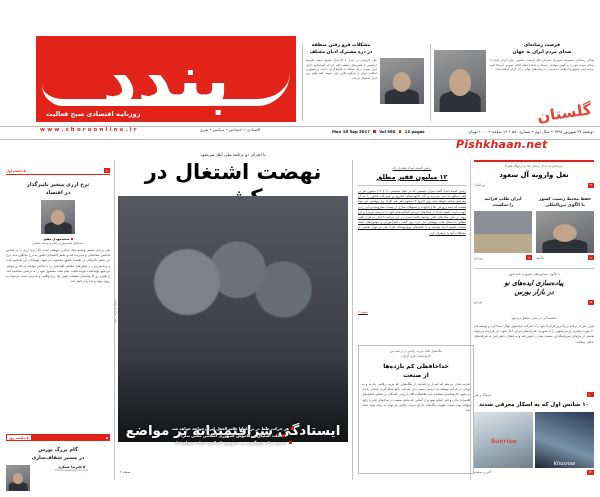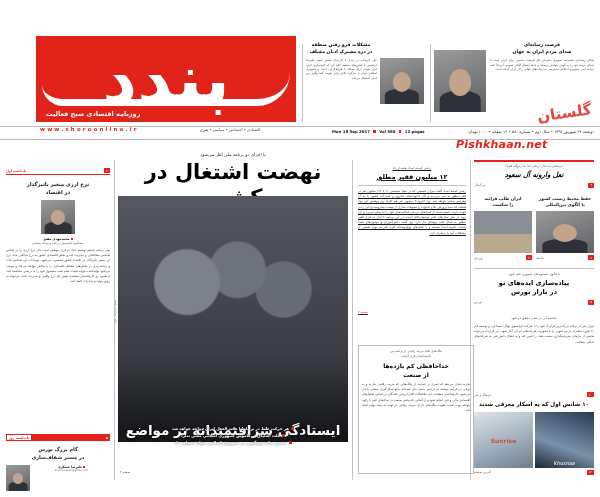--- a/index.html
+++ b/index.html
@@ -226,21 +226,21 @@
   <div class="col" style="left:358px;top:345px;width:108px;border:1px solid #bdbdbd;padding:3px;">
     <div class="sec-kicker" style="white-space:pre-line;font-size:3.1px;">بنگاه‌های فاقد مزیت رقابتی از برنامه بین
 کارشناسان قرار گرفت</div>
     <div class="sec-head" style="margin-top:2px;white-space:pre-line;font-size:6px;">خداحافظی کم بازده‌ها
 از صنعت</div>
     <div class="body-text" style="margin-top:3px;height:88px;overflow:hidden;">تجربه نشان می‌دهد که اصرار بر حمایت از بنگاه‌هایی که مزیت رقابتی ندارند و به نوعی در فرآیند توسعه به دردسر مسیر بدل شده‌اند مانع شکل‌گیری صنعتی پایدار می‌شود. کارشناسان معتقدند باید ملاحظات کلان ارزیابی کنندگان بر اساس تحلیل‌های اقتصادی مالی و فنی انجام شود و از آنجایی که بخش صنعت در سال‌های اخیر با رکود مواجه بوده است، تقویت بنگاه‌های دارای مزیت رقابتی می‌تواند به رشد تولید کمک کند.</div>
   </div>
 
   <div class="vrule" style="left:470px;top:160px;height:320px;"></div>
 
-  <div class="col" style="left:474px;top:160px;width:120px;font-style:italic;">
+  <div class="col" style="left:474px;top:160px;width:120px;">
     <div style="height:1.6px;background:#e2231a;width:120px;"></div>
     <div class="sec-kicker" style="margin-top:2.5px;font-size:3.1px;">عربستان به دنبال ارسال غذا به اردوگاه فقرا؟</div>
     <div class="sec-head" style="margin-top:1.5px;font-size:7px;">نعل وارونه آل سعود</div>
     <div class="chipbar" style="position:relative;width:120px;margin-top:3px;">
       <span class="redbox">۴</span>
       <span class="grey">بین‌الملل</span>
     </div>
   </div>
 
   <div class="col" style="left:536px;top:196px;width:58px;">
@@ -260,21 +260,21 @@
          linear-gradient(180deg,#8b8f96 0 55%,#b9a98f 55% 100%);"></div>
     <div class="chipbar" style="position:relative;width:58px;margin-top:2px;">
       <span class="redbox">۹</span>
       <span class="grey">ورزش</span>
     </div>
   </div>
 
   <div class="col" style="left:474px;top:268px;width:120px;">
     <div class="hrule" style="position:relative;width:120px;margin-bottom:3px;"></div>
     <div class="sec-kicker" style="font-size:3.1px;">با الگوی دستاوردهای جمهوری کلید خورد</div>
-    <div class="sec-head" style="margin-top:1.5px;white-space:pre-line;font-size:6.6px;">پیاده‌سازی ایده‌های نو
+    <div class="sec-head" style="margin-top:1.5px;white-space:pre-line;font-size:6.6px;font-style:italic;">پیاده‌سازی ایده‌های نو
 در بازار بورس</div>
     <div class="chipbar" style="position:relative;width:120px;margin-top:3px;">
       <span class="redbox">۵</span>
       <span class="grey">بورس</span>
     </div>
   </div>
 
   <div class="col" style="left:474px;top:316px;width:120px;">
     <div class="sec-kicker" style="font-size:3.1px;">یکشنبه آتی در صفی محقق می‌شود</div>
     <div class="body-text" style="margin-top:3px;height:40px;overflow:hidden;">ایران پس از برجام بزرگ‌ترین قرارداد خود را با شرکت فرانسوی توتال امضا کرد و توسعه فاز ۱۱ حوزه مشترک پارس جنوبی را با محوریت شرکت‌های ایرانی آغاز نمود. این قرارداد می‌تواند بخشی از نیازهای سرمایه‌گذاری صنعت نفت را تامین کند و به انتقال دانش فنی به شرکت‌های داخلی بینجامد.</div>

